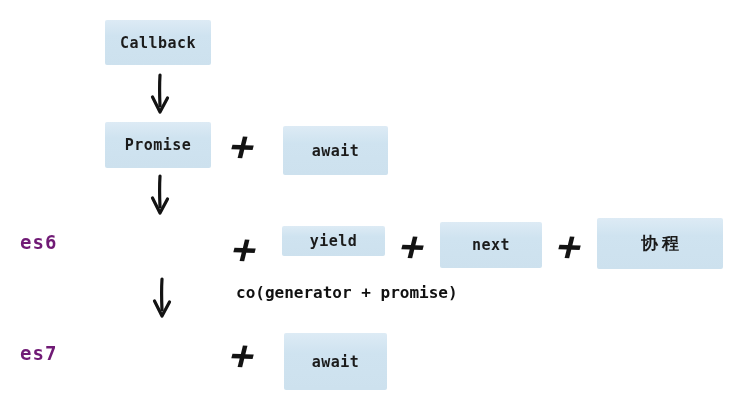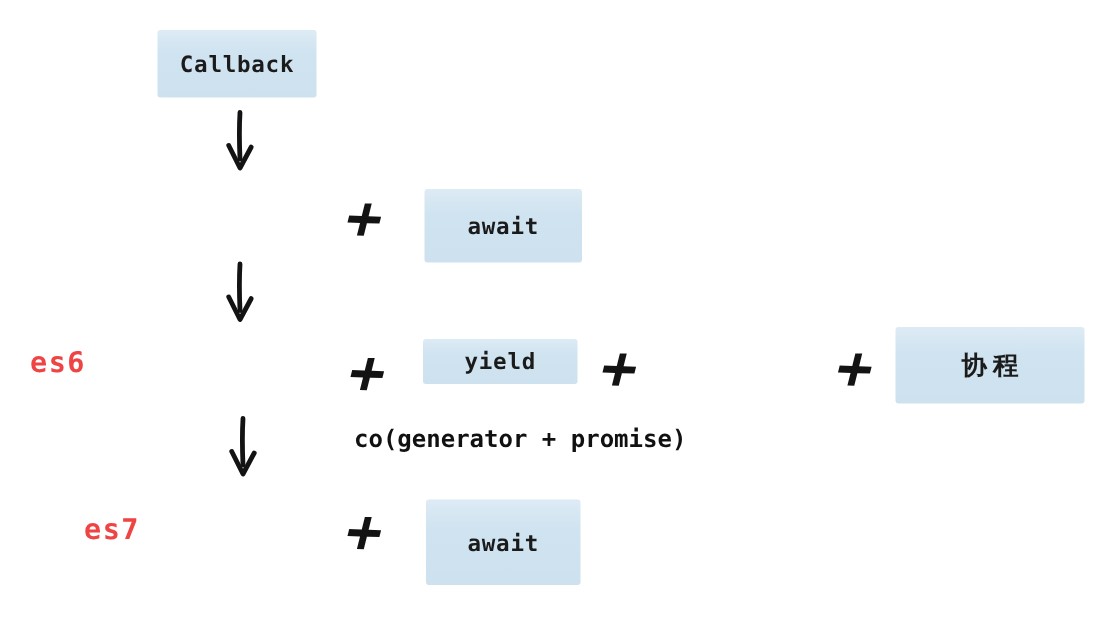--- a/index.html
+++ b/index.html
@@ -46,21 +46,21 @@
     font-weight: bold;
     color: #131313;
     transform: skewX(-12deg) rotate(2deg);
     line-height: 1;
   }
 
   .side-label {
     position: absolute;
     font-weight: bold;
     font-size: 19px;
-    color: #ef4444;
+    color: #701a75;
     letter-spacing: 1px;
   }
 
   .annotation {
     position: absolute;
     font-weight: bold;
     font-size: 16px;
     color: #111111;
     white-space: nowrap;
     text-align: right;
@@ -83,47 +83,49 @@
   #plus-2 { left: 227px; top: 229px; }
   #plus-3 { left: 395px; top: 226px; }
   #plus-4 { left: 552px; top: 226px; }
   #plus-5 { left: 225px; top: 335px; }
 
   #arrow-1 { left: 148px; top:  72px; }
   #arrow-2 { left: 148px; top: 173px; }
   #arrow-3 { left: 150px; top: 276px; }
 
   #label-es6 { left: 20px; top: 231px; }
-  #label-es7 { left: 20px; top: 342px; margin-left: 36px; }
+  #label-es7 { left: 20px; top: 342px; }
   #annotation-co { left: 236px; top: 283px; }
 </style>
 </head>
 <body>
 
 <div class="canvas">
 
   <div class="box" id="box-callback">Callback</div>
 
   <svg class="arrow" id="arrow-1" width="24" height="48" viewBox="0 0 24 48">
     <path d="M12 3 Q11.2 16 12 34" stroke="#131313" stroke-width="3.2" fill="none" stroke-linecap="round"></path>
     <path d="M4.5 25 L12 40 L19.5 26" stroke="#131313" stroke-width="3.2" fill="none" stroke-linecap="round" stroke-linejoin="round"></path>
   </svg>
 
+  <div class="box" id="box-promise">Promise</div>
   <div class="plus" id="plus-1">+</div>
   <div class="box" id="box-then">await</div>
 
   <svg class="arrow" id="arrow-2" width="24" height="48" viewBox="0 0 24 48">
     <path d="M12 3 Q11.2 16 12 34" stroke="#131313" stroke-width="3.2" fill="none" stroke-linecap="round"></path>
     <path d="M4.5 25 L12 40 L19.5 26" stroke="#131313" stroke-width="3.2" fill="none" stroke-linecap="round" stroke-linejoin="round"></path>
   </svg>
 
   <div class="side-label" id="label-es6">es6</div>
   <div class="plus" id="plus-2">+</div>
   <div class="box" id="box-yield">yield</div>
   <div class="plus" id="plus-3">+</div>
+  <div class="box" id="box-next">next</div>
   <div class="plus" id="plus-4">+</div>
   <div class="box cjk" id="box-coroutine">协程</div>
 
   <svg class="arrow" id="arrow-3" width="24" height="48" viewBox="0 0 24 48">
     <path d="M12 3 Q11.2 16 12 34" stroke="#131313" stroke-width="3.2" fill="none" stroke-linecap="round"></path>
     <path d="M4.5 25 L12 40 L19.5 26" stroke="#131313" stroke-width="3.2" fill="none" stroke-linecap="round" stroke-linejoin="round"></path>
   </svg>
 
   <div class="annotation" id="annotation-co">co(generator + promise)</div>
 

